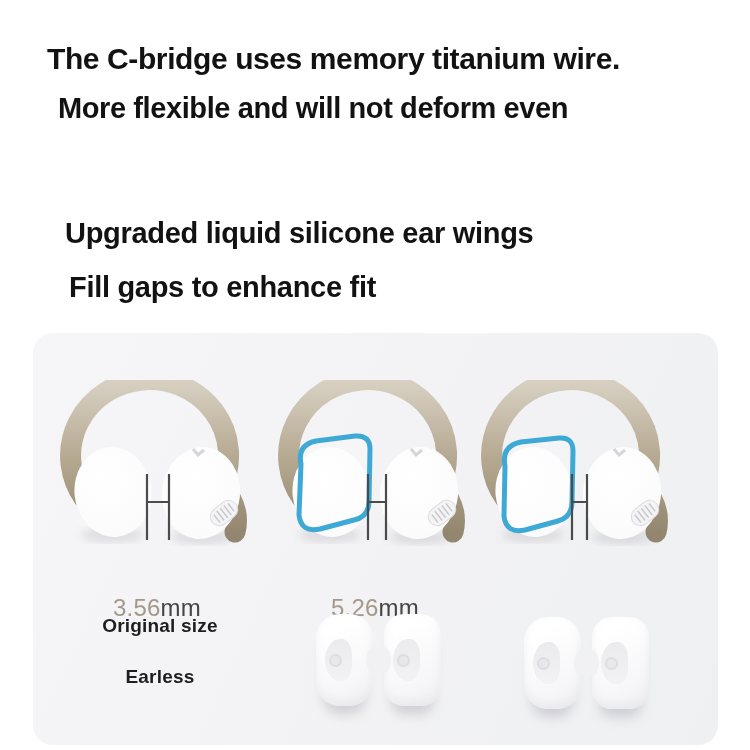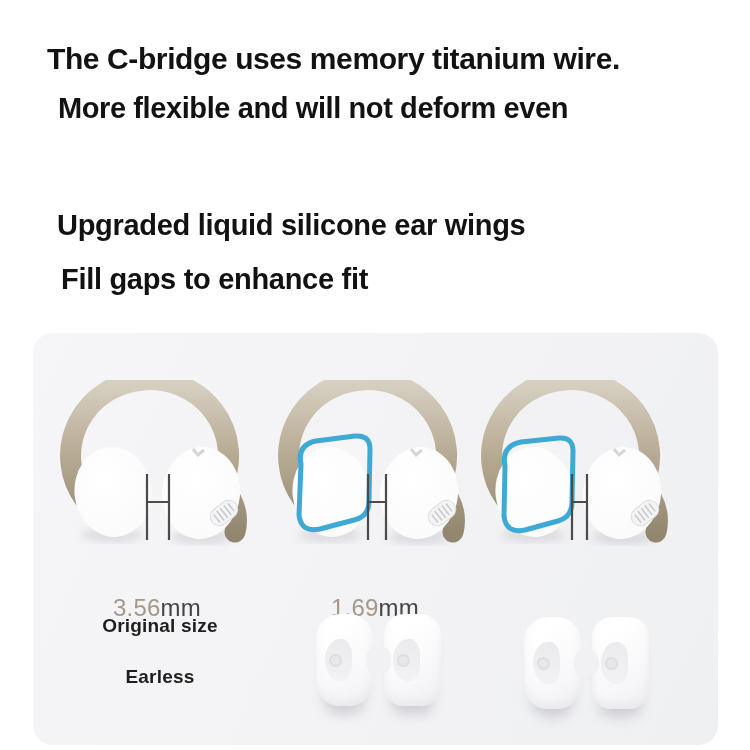--- a/index.html
+++ b/index.html
@@ -13,21 +13,21 @@
   .headline{
     position:absolute;left:47px;top:42px;width:680px;margin:0;
     font-size:30px;font-weight:700;letter-spacing:-0.4px;color:#121212;
   }
   .para{position:absolute;left:58px;top:88px;width:640px;margin:0;}
   .para .pline{
     display:block;font-size:29px;font-weight:700;letter-spacing:-0.4px;
     line-height:41px;color:#121212;
   }
   .subline{
-    position:absolute;margin:8px;font-size:29px;font-weight:700;
+    position:absolute;margin:16px;font-size:29px;font-weight:700;
     letter-spacing:-0.3px;color:#121212;
   }
   .sub1{left:49px;top:201px;}
   .sub2{left:53px;top:255px;text-align:right;}
   
   .card{
     position:absolute;left:33px;top:333px;width:685px;height:412px;
     border-radius:20px;
     background:linear-gradient(115deg,#f6f6f8 0%,#f3f3f5 45%,#eff0f2 100%);
   }
@@ -156,21 +156,21 @@
         <g transform="translate(172,133) rotate(-38)">
           <rect x="-15" y="-9" width="30" height="18" rx="9" fill="#f4f4f6" stroke="#dcdcdf"></rect>
           <path d="M-9 -5 V5 M-4.5 -6 V6 M0 -6 V6 M4.5 -6 V6 M9 -5 V5" stroke="#c9c9cd" stroke-width="1.5" fill="none"></path>
         </g>
         <path d="M 31 84 Q 27 65 46 61 L 85 56 Q 100 55 100 69 L 99 121 Q 99 137 84 140 L 50 149 Q 31 153 29 135 Z" fill="rgba(255,255,255,0.25)" stroke="#3fa9d6" stroke-width="5" stroke-linejoin="round"></path>
         <g stroke="#4b4b4b" stroke-width="2.2" fill="none">
           <path d="M98 94 V160 M116 94 V160 M98 122 H116"></path>
         </g>
       </svg>
       <div class="size-label label2" style="left:25px;">
-        <span class="num">1.69</span><span class="unit-txt">mm</span>
+        <span class="num">5.26</span><span class="unit-txt">mm</span>
       </div>
     </div>
 
     <div class="unit unit3">
       <svg width="210" height="168" viewBox="0 0 210 168">
         <defs>
           <linearGradient id="tan3" x1="0" y1="0" x2="0" y2="1">
             <stop offset="0" stop-color="#d8d1c3"></stop>
               <stop offset="0.5" stop-color="#b7aa93"></stop>
               <stop offset="1" stop-color="#94876f"></stop>

